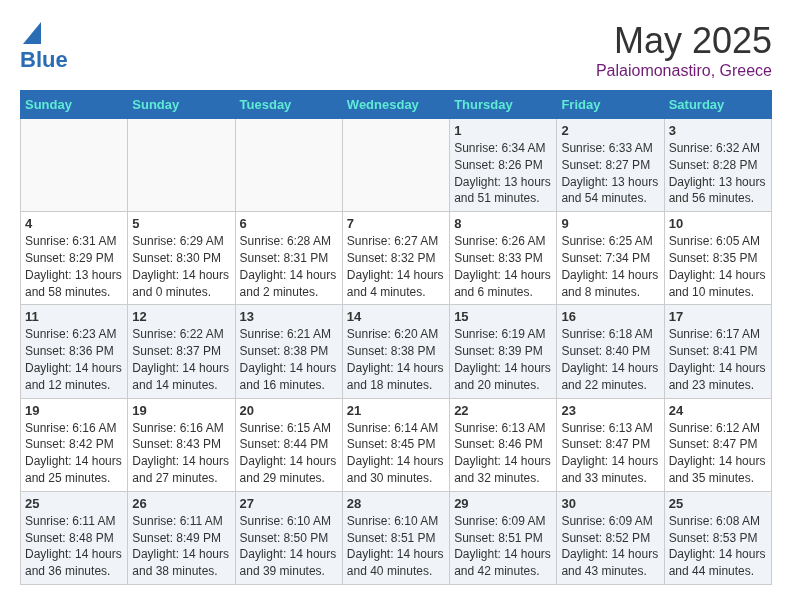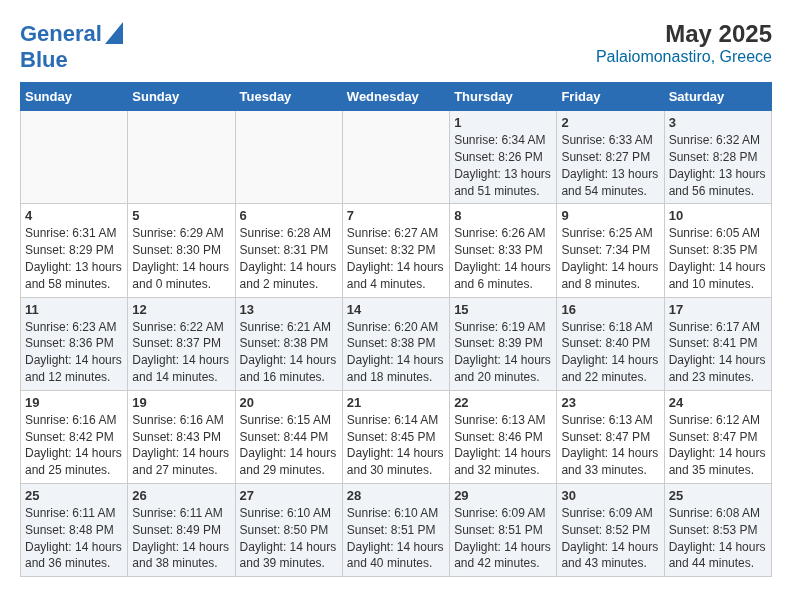--- a/index.html
+++ b/index.html
@@ -26,36 +26,36 @@
       color: #333;
       line-height: 1.1;
     }
     .logo-text span {
       color: #2a6db5;
     }
     .title-area {
       text-align: right;
     }
     .main-title {
-      font-size: 24px;
-      font-weight: bold;
+      font-size: 36px;
+      font-weight: normal;
       color: #333;
     }
     .subtitle {
       font-size: 16px;
-      color: #0369a1;
+      color: #701a75;
     }
     table {
       width: 100%;
       border-collapse: collapse;
       font-size: 11px;
     }
     thead tr th {
       background-color: #2a6db5;
-      color: #ffffff;
+      color: #5eead4;
       padding: 6px 4px;
       text-align: left;
       font-size: 13px;
       font-weight: bold;
       border: 1px solid #2a6db5;
     }
     tbody tr td {
       border: 1px solid #ccc;
       vertical-align: top;
       padding: 4px;
@@ -85,21 +85,20 @@
       background: #f9f9f9 !important;
     }
   </style>
 </head>
 <body>
 
 <div class="header">
   <div class="logo">
     <div style="display:flex;flex-direction:column;align-items:flex-start;">
       <div style="display:flex;align-items:center;">
-        <span class="logo-text"><span>General</span></span>
         <div style="margin-left:3px;margin-top:2px;">
           <svg width="18" height="22" viewBox="0 0 18 22">
             <polygon points="0,22 18,0 18,22" fill="#2a6db5"></polygon>
           </svg>
         </div>
       </div>
       <span class="logo-text"><span>Blue</span></span>
     </div>
   </div>
   <div class="title-area">

